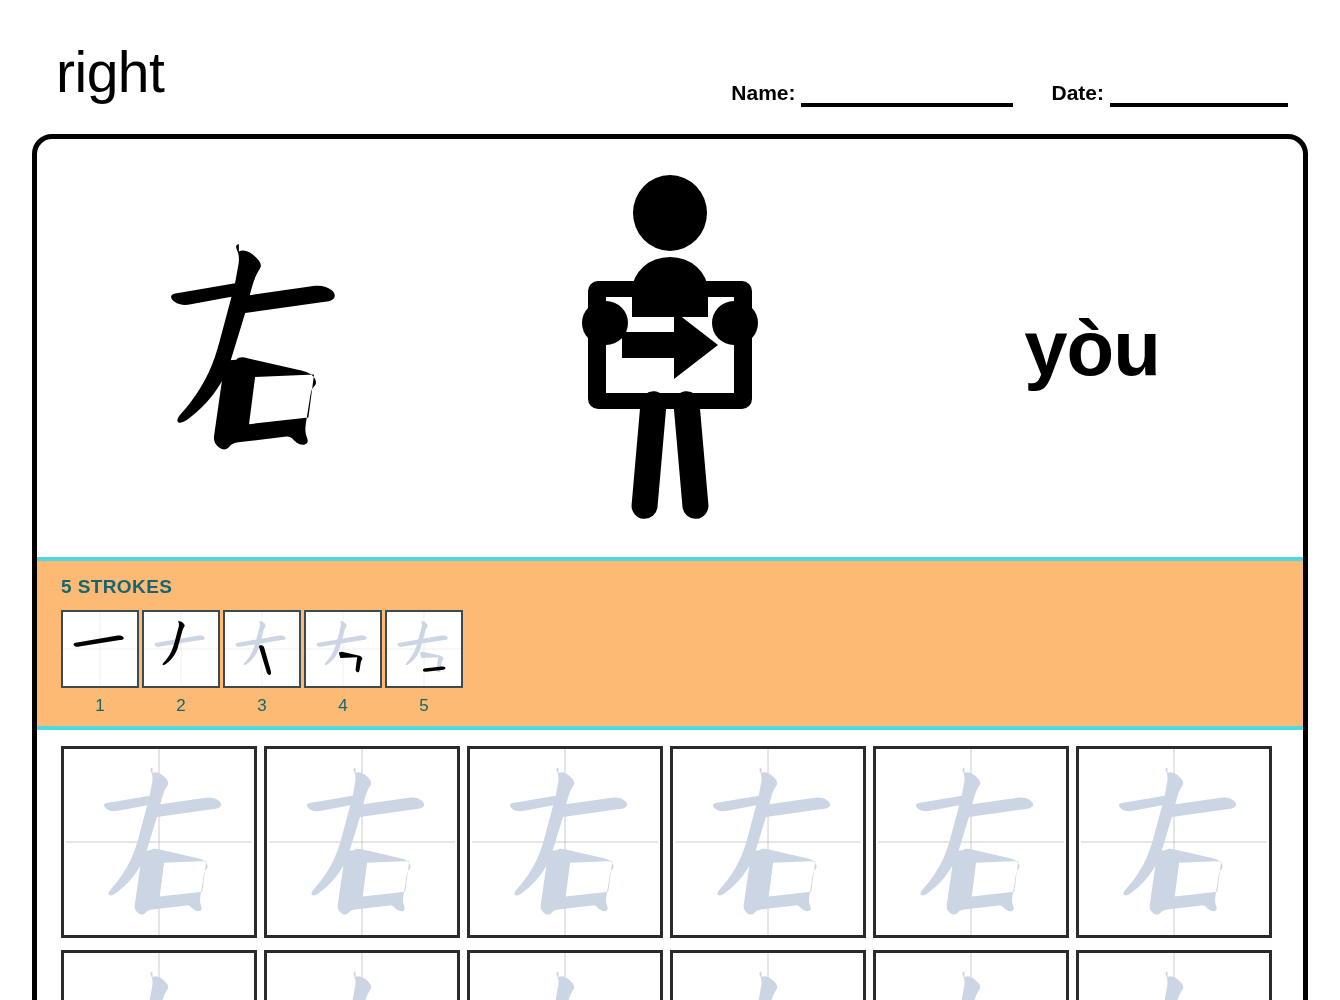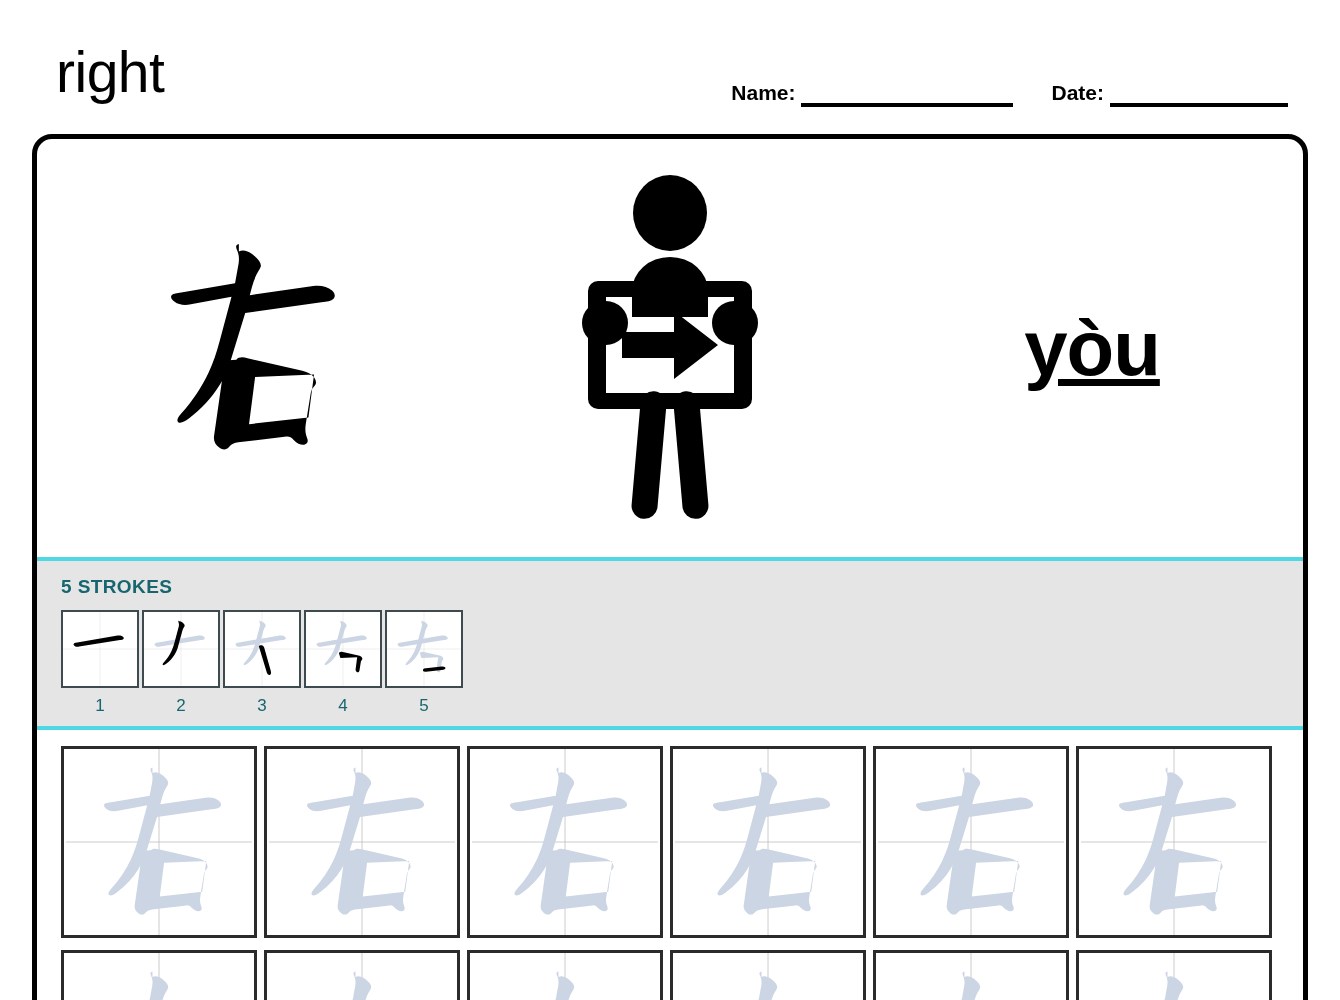--- a/index.html
+++ b/index.html
@@ -98,27 +98,26 @@
     justify-content: center;
     height: 100%;
   }
   .hero-char svg { display: block; }
   .hero-pinyin {
     font-size: 78px;
     font-weight: 700;
     color: #000000;
     letter-spacing: -1px;
     line-height: 1;
-    text-decoration: underline;
   }
 
   
   .strokes-band {
     position: relative;
-    background: #e5e5e5;
+    background: #fdba74;
     border-top: 4px solid #4fd8e4;
     border-bottom: 4px solid #4fd8e4;
     height: 173px;
     box-sizing: border-box;
     padding: 16px 0 0 24px;
   }
   .strokes-title {
     font-size: 19px;
     font-weight: 700;
     color: #17656f;

